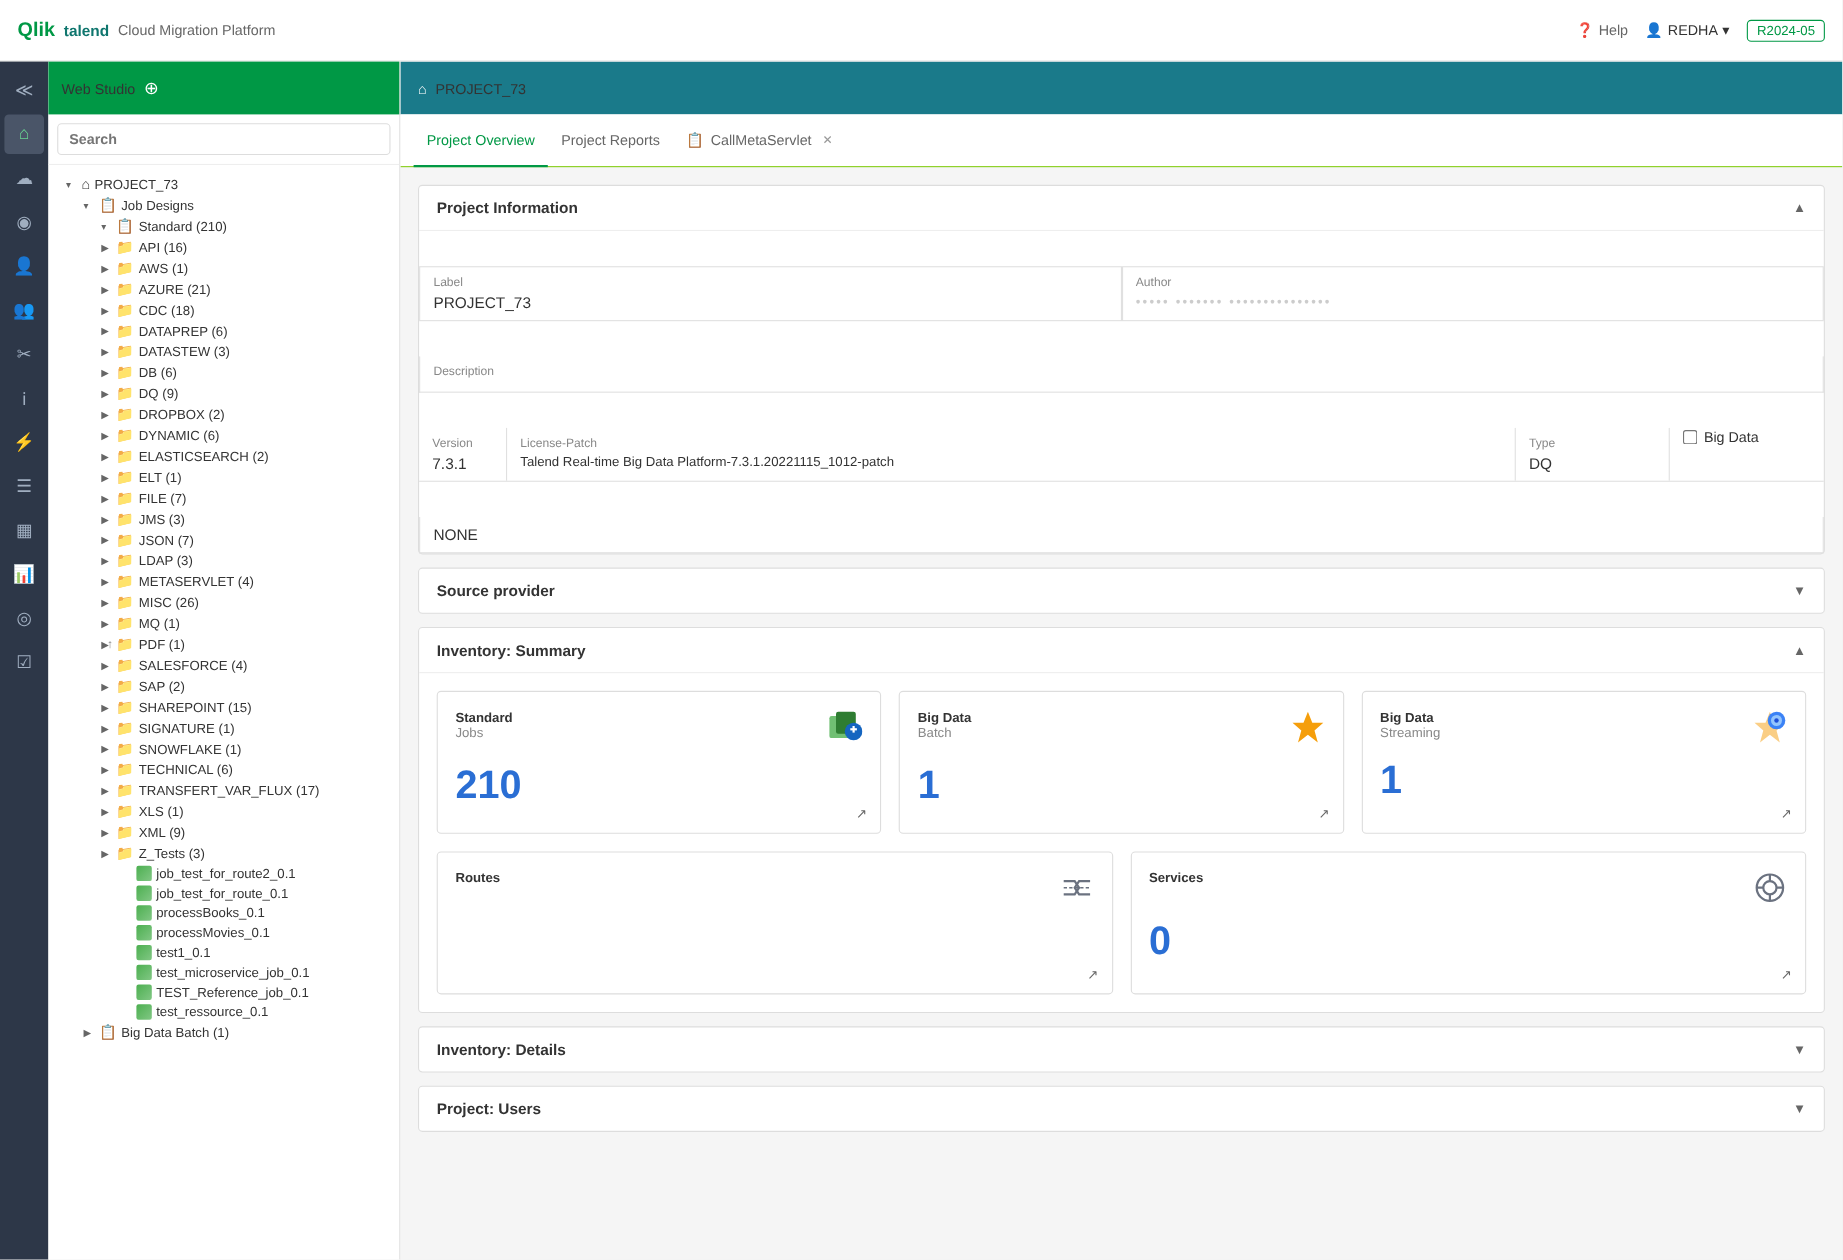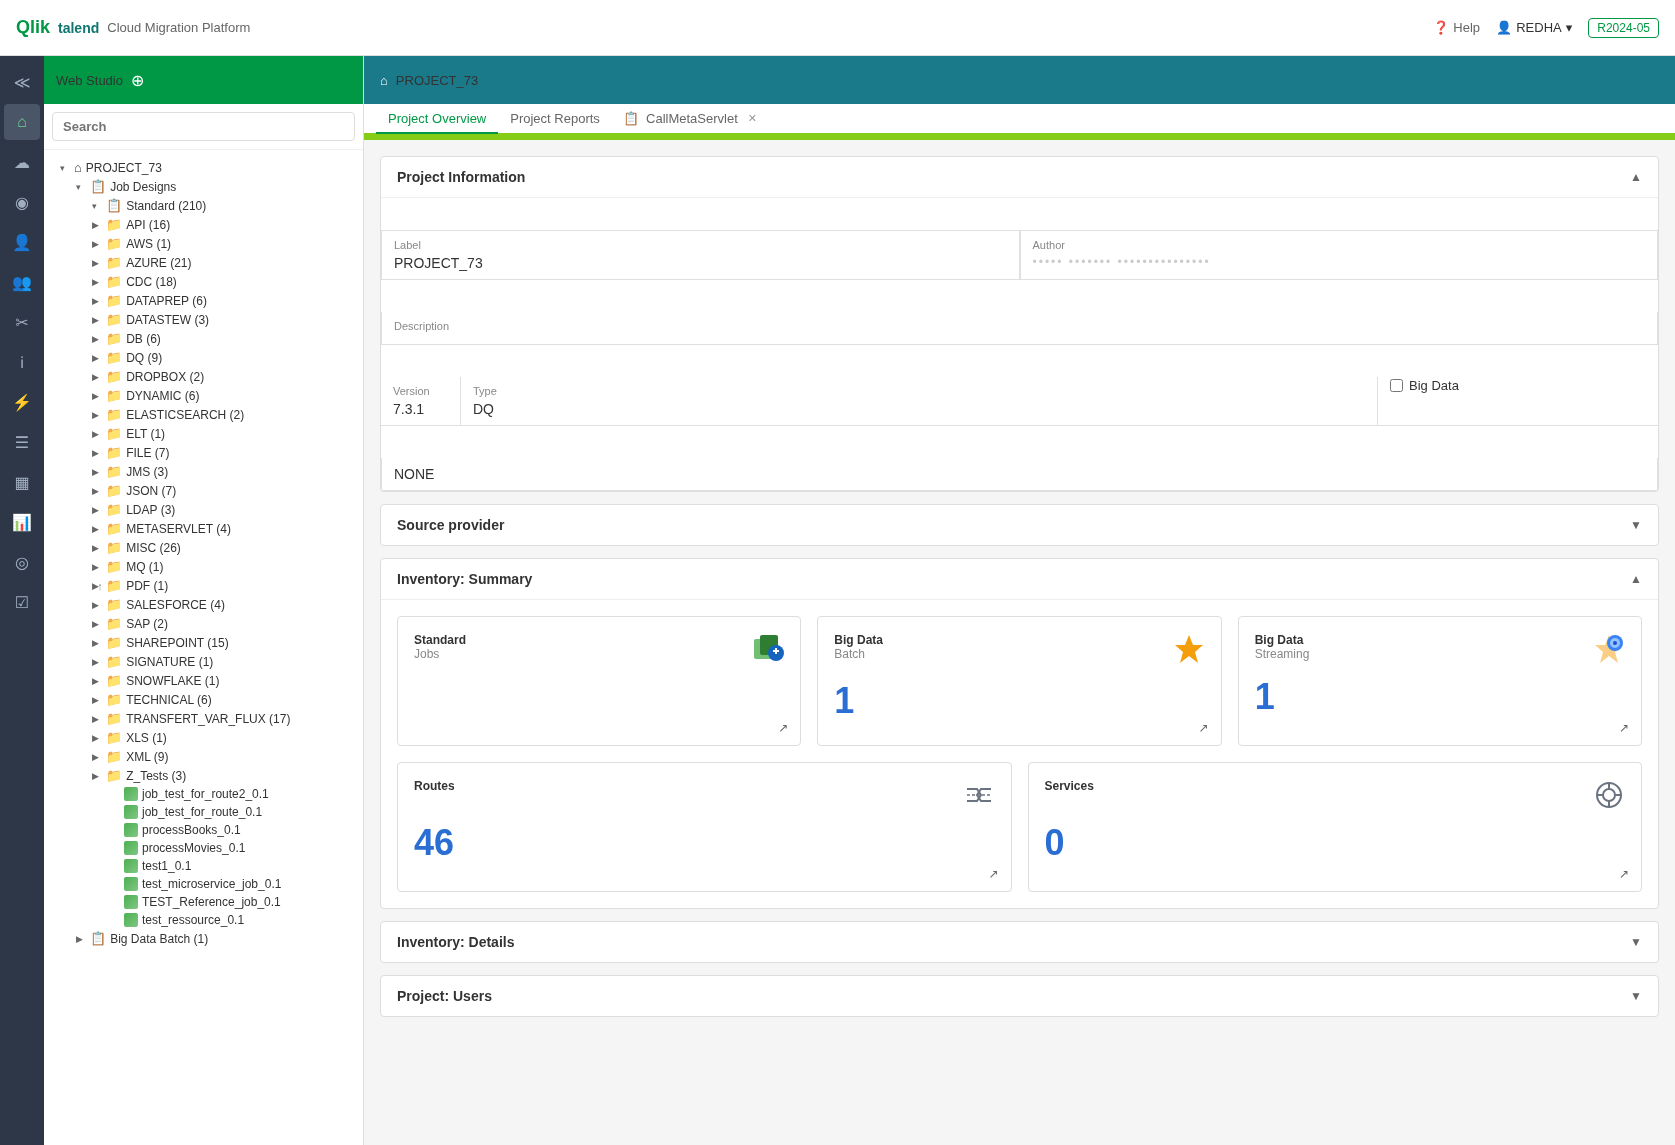--- a/index.html
+++ b/index.html
@@ -115,25 +115,25 @@
       background: #1a7a8a;
       display: flex;
       align-items: center;
       padding: 0 16px;
       gap: 8px;
     }
 
     
     .tabs-bar {
       background: #fff;
-      border-bottom: 7px solid #84cc16;
+      border-bottom: 1px solid #84cc16;
       display: flex;
       align-items: stretch;
       padding: 0 12px;
-      height: 36px;
+      height: 48px;
     }
     .tab {
       display: flex;
       align-items: center;
       padding: 0 12px;
       gap: 6px;
       cursor: pointer;
       font-size: 13px;
       color: #666;
       border-bottom: 2px solid transparent;
@@ -522,20 +522,24 @@
           <div class="info-field full-width" style="border-top:none; border-left:1px solid #e0e0e0; border-right:1px solid #e0e0e0; border-bottom:1px solid #e0e0e0;">
             <div class="info-label">Description</div>
           </div>
 
           <div style="display:grid; grid-template-columns: 80px 1fr 140px 140px; border-bottom:1px solid #e0e0e0;">
             <div class="info-field" style="border:none; border-right:1px solid #e0e0e0; border-top:none;">
               <div class="info-label">Version</div>
               <div class="info-value">7.3.1</div>
             </div>
             <div class="info-field" style="border:none; border-right:1px solid #e0e0e0; border-top:none;">
+              <div class="info-label">License-Patch</div>
+              <div class="info-value" style="font-size:12px;">Talend Real-time Big Data Platform-7.3.1.20221115_1012-patch</div>
+            </div>
+            <div class="info-field" style="border:none; border-right:1px solid #e0e0e0; border-top:none;">
               <div class="info-label">Type</div>
               <div class="info-value">DQ</div>
             </div>
             <div class="checkbox-field" style="border:none; border-top:none;">
               <input type="checkbox" style="">
               <span>Big Data</span>
             </div>
           </div>
 
           <div class="info-field" style="border-top:none;">
@@ -568,20 +572,21 @@
               <div style="font-size:28px; color:#009845;">
                 <svg width="32" height="32" viewBox="0 0 32 32">
                   <rect x="2" y="6" width="18" height="20" rx="2" fill="#4caf50" opacity="0.8"></rect>
                   <rect x="8" y="2" width="18" height="20" rx="2" fill="#2e7d32"></rect>
                   <circle cx="24" cy="20" r="8" fill="#1565c0"></circle>
                   <rect x="21" y="17" width="6" height="2" fill="white"></rect>
                   <rect x="23" y="15" width="2" height="6" fill="white"></rect>
                 </svg>
               </div>
             </div>
+            <div class="inv-card-count">210</div>
             <div class="inv-card-link">↗</div>
           </div>
 
           <div class="inv-card">
             <div class="inv-card-header">
               <div>
                 <div class="inv-card-title">Big Data</div>
                 <div class="inv-card-subtitle">Batch</div>
               </div>
               <div style="font-size:28px;">
@@ -622,21 +627,20 @@
                 <div class="inv-card-title">Routes</div>
               </div>
               <div>
                 <svg width="32" height="32" viewBox="0 0 32 32">
                   <path d="M4 10 L14 10 L18 16 L14 22 L4 22" stroke="#6b7280" stroke-width="2" fill="none"></path>
                   <path d="M28 10 L18 10 L14 16 L18 22 L28 22" stroke="#6b7280" stroke-width="2" fill="none"></path>
                   <line x1="4" y1="16" x2="28" y2="16" stroke="#6b7280" stroke-width="1.5" stroke-dasharray="3,2"></line>
                 </svg>
               </div>
             </div>
-            <div class="inv-card-count">46</div>
             <div class="inv-card-link">↗</div>
           </div>
 
           <div class="inv-card">
             <div class="inv-card-header">
               <div>
                 <div class="inv-card-title">Services</div>
               </div>
               <div>
                 <svg width="32" height="32" viewBox="0 0 32 32">

